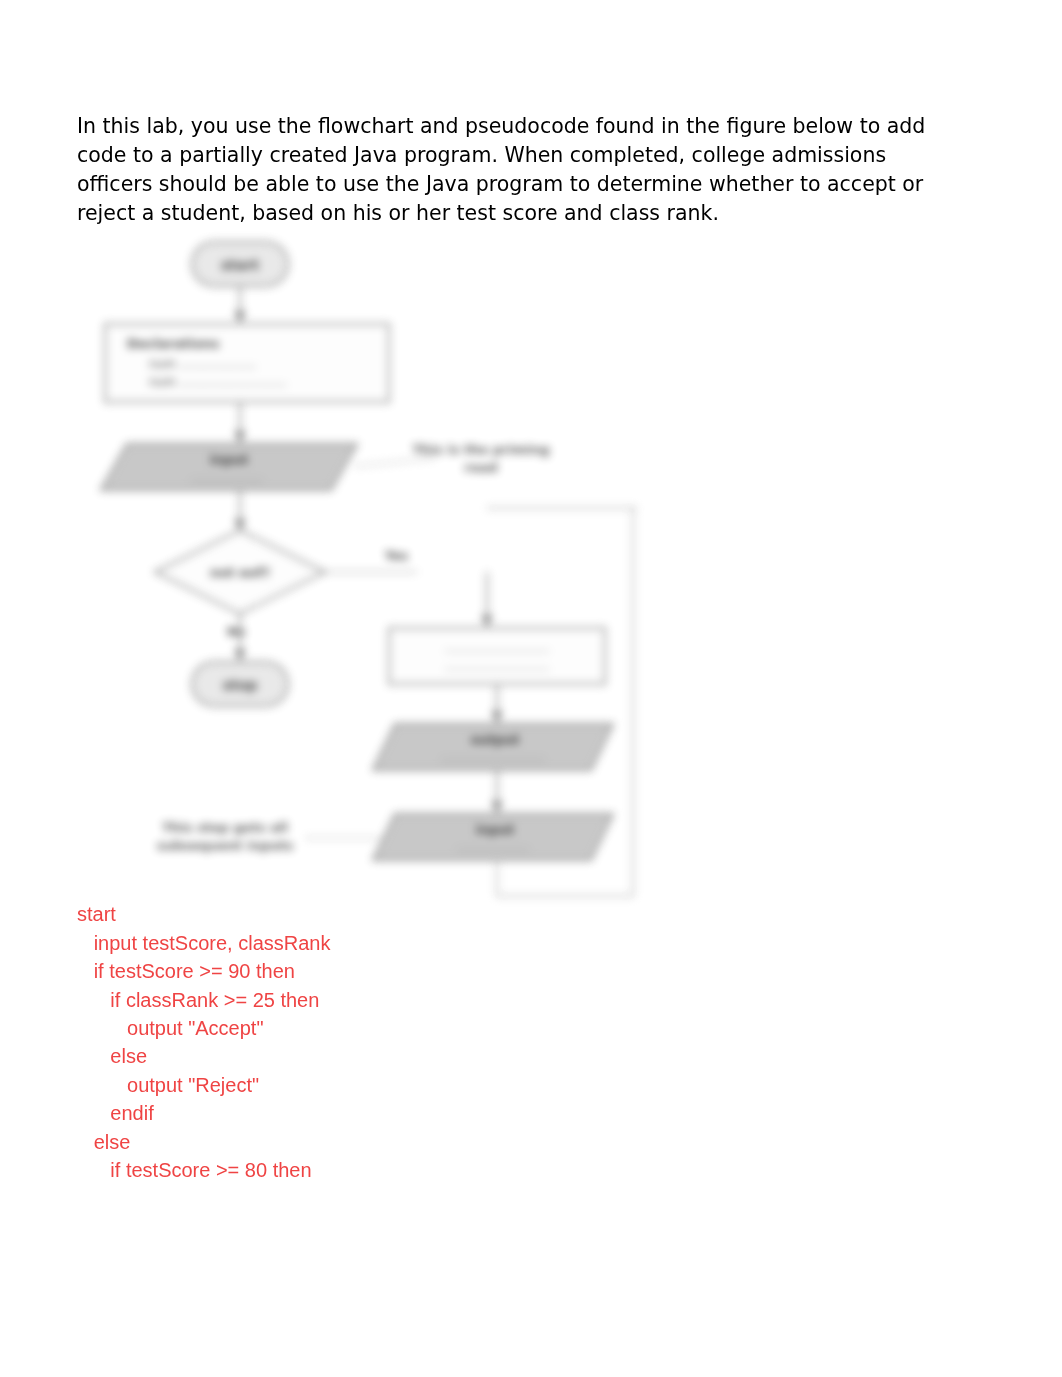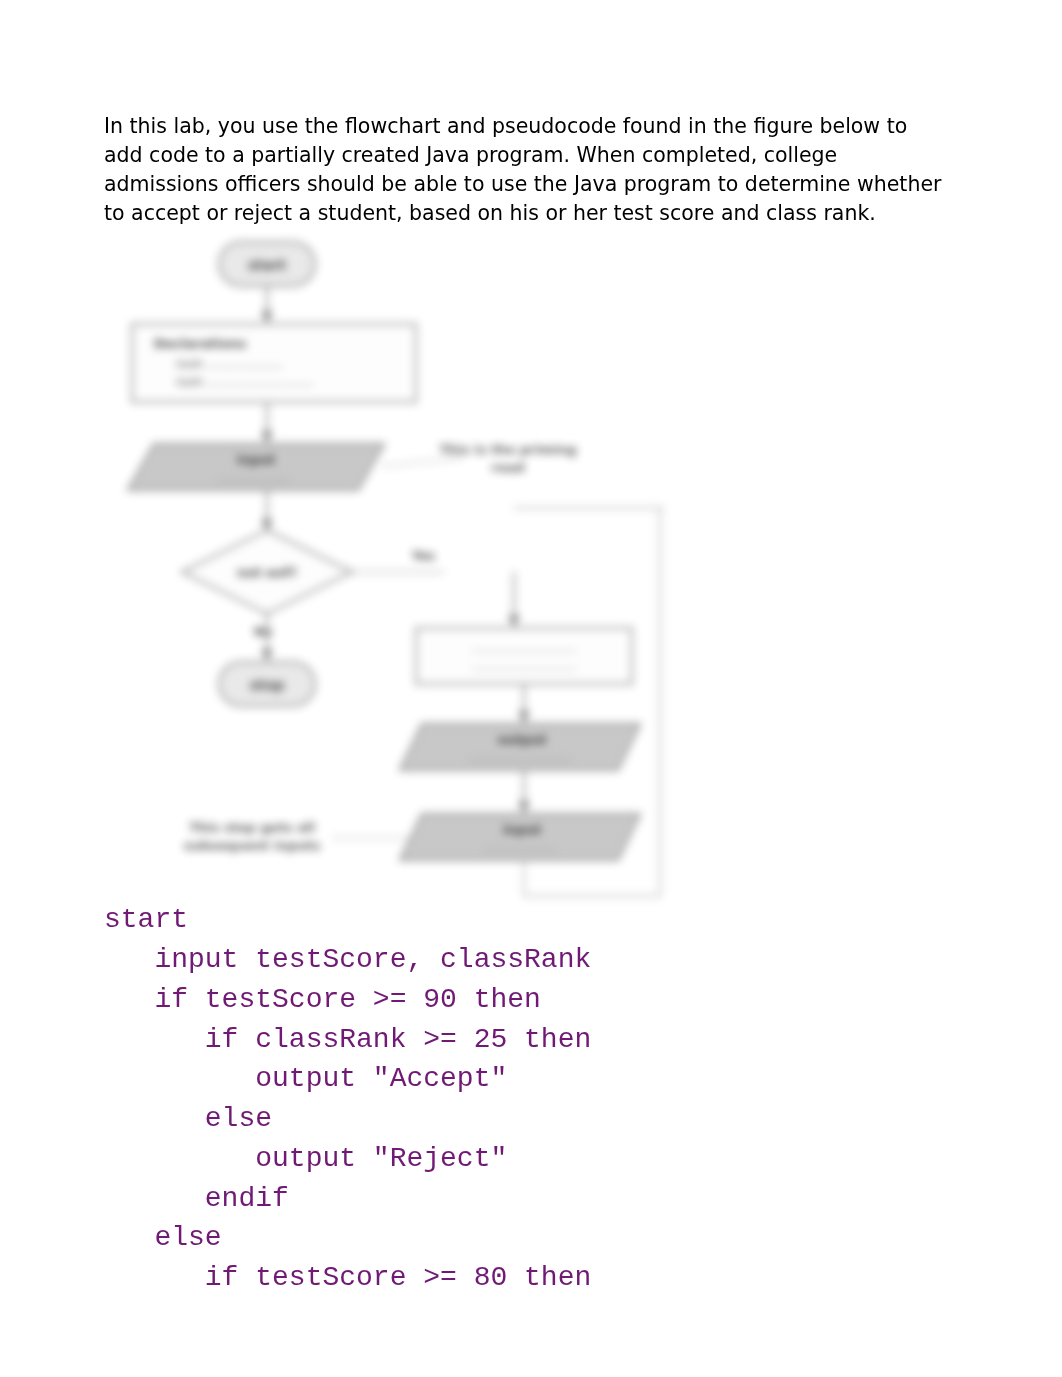--- a/index.html
+++ b/index.html
@@ -8,46 +8,46 @@
       box-sizing: border-box;
     }
     body {
       background: #ffffff;
       font-family: "DejaVu Sans", "Verdana", Arial, sans-serif;
       width: 1062px;
       height: 1377px;
       position: relative;
     }
     .page {
-      padding: 112px 112px 0 104px;
+      padding: 112px 112px 0 77px;
     }
     .intro {
       font-size: 20.5px;
       line-height: 1.42;
       color: #000;
       margin-bottom: 4px;
     }
     .flowchart-wrap {
       width: 560px;
       height: 674px;
       position: relative;
       margin: 0 0 0 0;
     }
     .flowchart-wrap svg {
       width: 100%;
       height: 100%;
       filter: blur(4.5px);
       opacity: 0.95;
     }
     .pseudocode {
-      font-size: 28px;
+      font-size: 20px;
       line-height: 1.42;
-      color: #701a75;
+      color: #ef4444;
       white-space: pre;
-      font-family: Liberation Mono, monospace;
+      font-family: Liberation Sans, sans-serif;
       margin-top: -6px;
     }
   </style>
 </head>
 <body>
 
 <div class="page">
 
   <p class="intro">In this lab, you use the flowchart and pseudocode found in the figure below to add code to a partially created Java program. When completed, college admissions officers should be able to use the Java program to determine whether to accept or reject a student, based on his or her test score and class rank.</p>
 

